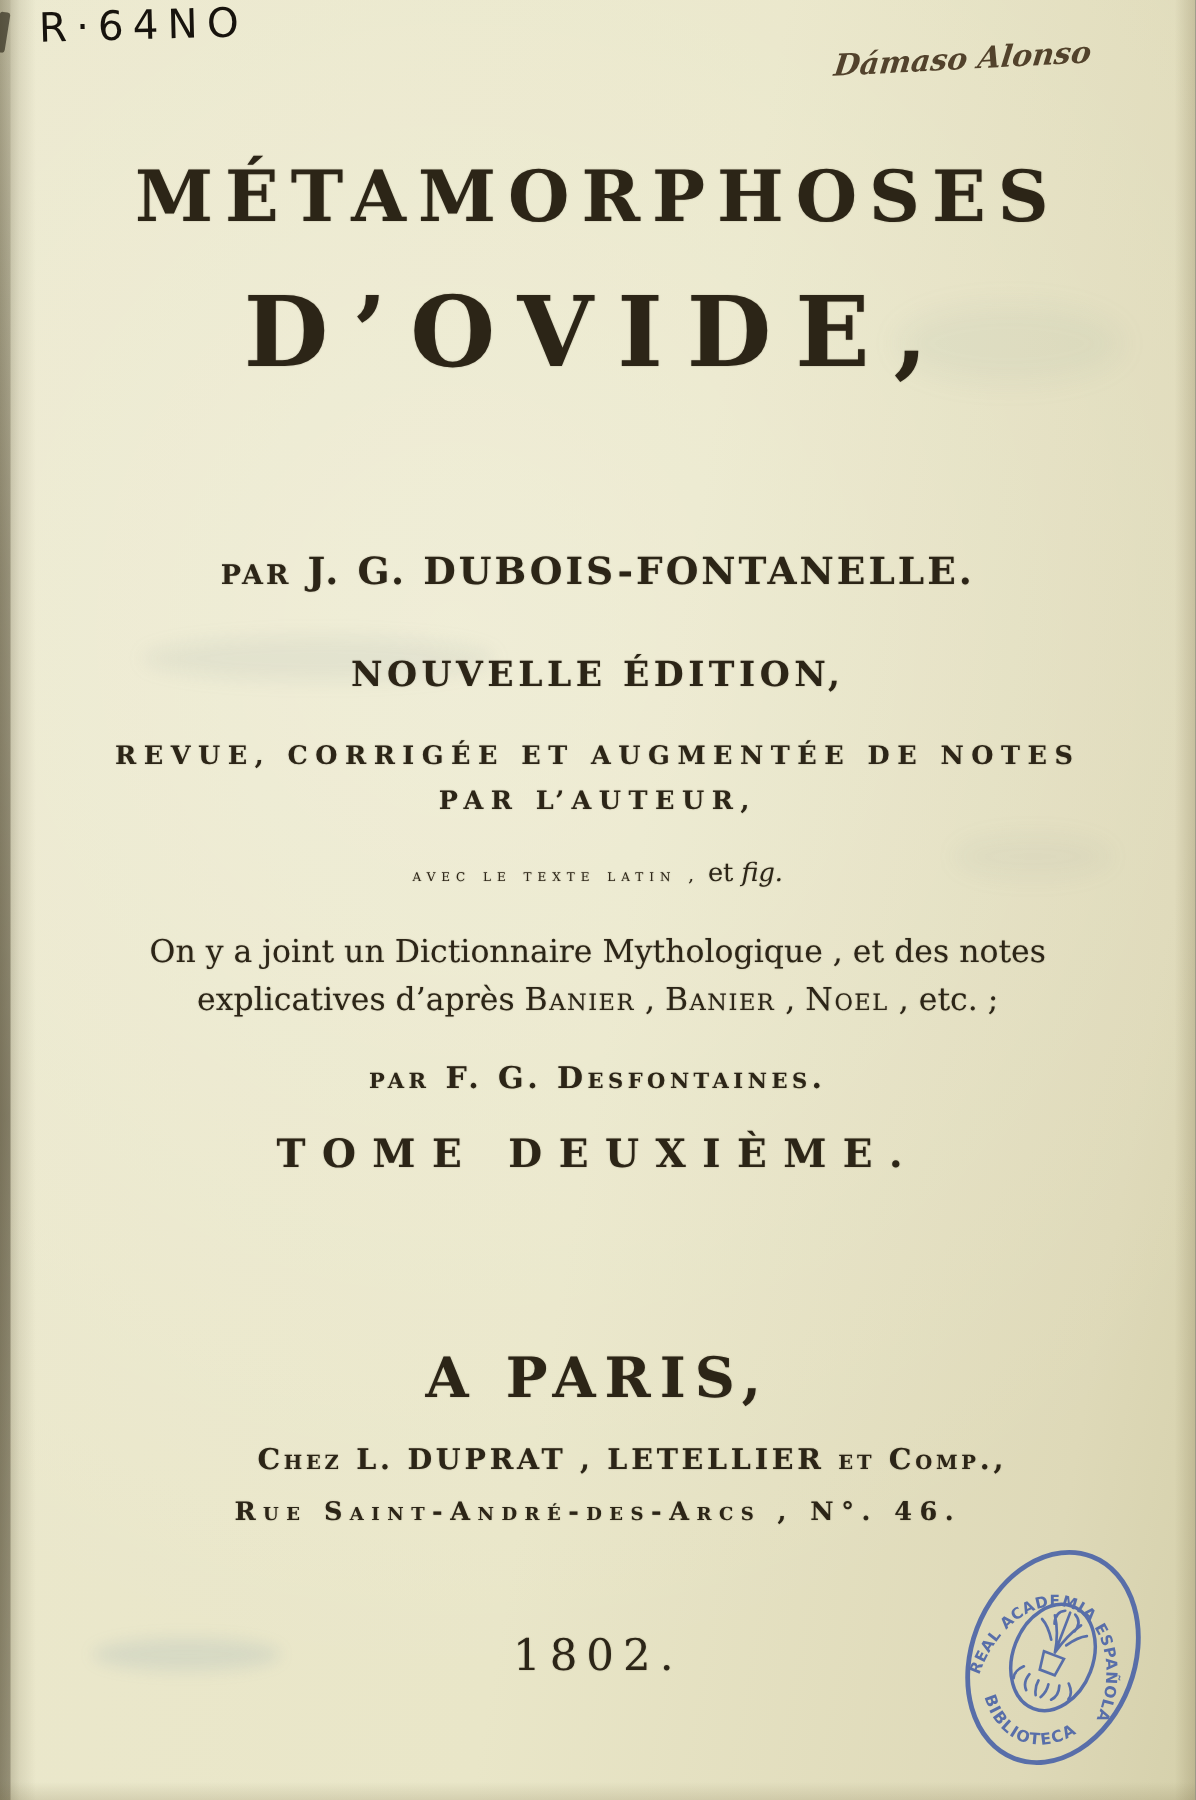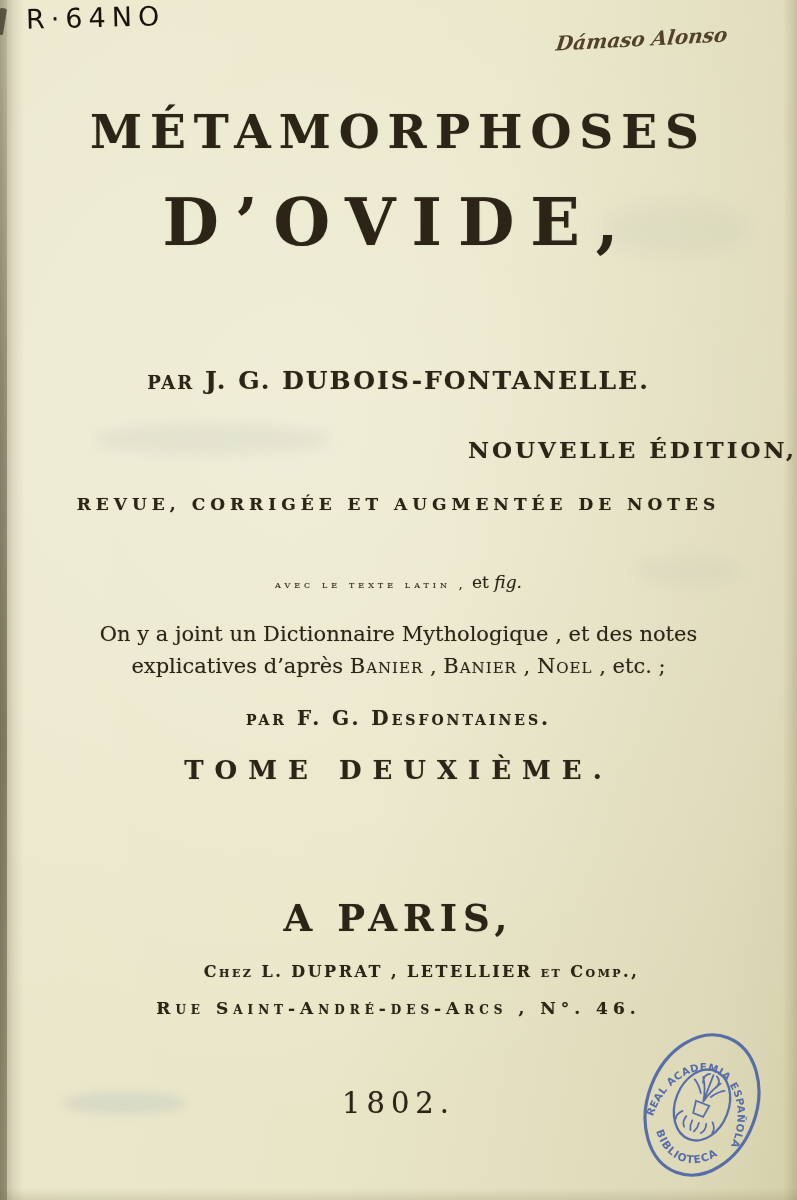--- a/index.html
+++ b/index.html
@@ -40,33 +40,33 @@
   .shelfmark{left:26px;top:2px;font-family:"DejaVu Sans","Liberation Sans",sans-serif;
     font-size:27px;font-weight:500;letter-spacing:6px;color:#17130d;transform:rotate(-1.5deg);}
   .signature{left:556px;top:27px;font-family:"DejaVu Serif",serif;font-style:italic;
     font-size:20px;font-weight:600;color:#46351f;transform:rotate(-3deg) skewX(-10deg);letter-spacing:0px;opacity:.92;}
 
   .t-les{top:25px;font-size:40px;font-weight:600;letter-spacing:8px;}
   .t-meta{top:104px;font-size:47px;font-weight:700;letter-spacing:8px;}
   .t-ovide{top:184px;font-size:65px;font-weight:700;letter-spacing:16px;}
   .t-trad{top:306px;font-size:16px;font-weight:600;letter-spacing:9px;}
   .t-transl{top:366px;font-size:25px;font-variant:small-caps;letter-spacing:2px;font-weight:600;}
-  .t-edition{top:436px;font-size:23px;font-weight:600;letter-spacing:3px;text-align:right;}
+  .t-edition{top:436px;font-size:23px;font-weight:600;letter-spacing:3px;}
   .t-rev1{top:494px;font-size:17px;font-weight:600;letter-spacing:5px;}
   .t-rev2{top:524px;font-size:17px;font-weight:600;letter-spacing:5px;}
   .t-latin{top:572px;font-size:17px;}
   .t-latin .sc{font-size:12px;font-variant:small-caps;letter-spacing:4px;font-weight:400;}
   .t-latin .it{font-style:italic;}
   .t-joint1{top:622px;font-size:21px;}
   .t-joint2{top:654px;font-size:21px;}
   .sc-name{font-variant:small-caps;letter-spacing:1px;margin-top:20px;}
   .t-editor{top:706px;font-size:20px;font-variant:small-caps;letter-spacing:3px;font-weight:600;}
   .t-tome{top:755px;font-size:26px;font-weight:600;letter-spacing:11px;}
   .t-paris{top:896px;font-size:37px;font-weight:700;letter-spacing:6px;}
-  .t-chez{top:962px;font-size:16px;font-variant:small-caps;letter-spacing:2.5px;font-weight:600;padding-left:46px;}
+  .t-chez{top:962px;font-size:19px;font-variant:small-caps;letter-spacing:2.5px;font-weight:600;padding-left:46px;}
   .t-rue{top:998px;font-size:17px;font-variant:small-caps;letter-spacing:5px;font-weight:600;}
   .t-year{top:1046px;font-size:29px;letter-spacing:6px;font-feature-settings:"onum";margin-top:40px;}
 
   .stamp{position:absolute;left:626px;top:1016px;width:152px;height:178px;opacity:.9;}
 </style>
 </head>
 <body>
 
 <div class="page">
 
@@ -81,20 +81,21 @@
   <div class="smudge smudge-d"></div>
 
   <div class="hand shelfmark">R·64NO</div>
   <div class="hand signature">Dámaso Alonso</div>
 
   <div class="line t-meta">MÉTAMORPHOSES</div>
   <div class="line t-ovide">D’OVIDE,</div>
   <div class="line t-transl">par J. G. DUBOIS-FONTANELLE.</div>
   <div class="line t-edition">NOUVELLE ÉDITION,</div>
   <div class="line t-rev1">REVUE, CORRIGÉE ET AUGMENTÉE DE NOTES</div>
+  <div class="line t-rev2">PAR L’AUTEUR,</div>
 
   <div class="line t-latin"><span class="sc">avec le texte latin ,</span><span> et </span><span class="it">fig.</span></div>
 
   <div class="line t-joint1">On y a joint un Dictionnaire Mythologique , et des notes</div>
   <div class="line t-joint2"><span>explicatives d’après </span><span class="sc-name">Banier</span><span> , </span><span class="sc-name">Banier</span><span> , </span><span class="sc-name">Noel</span><span> , etc. ;</span></div>
 
   <div class="line t-editor">par F. G. Desfontaines.</div>
   <div class="line t-tome">TOME DEUXIÈME.</div>
 
   <div class="line t-paris">A PARIS,</div>

